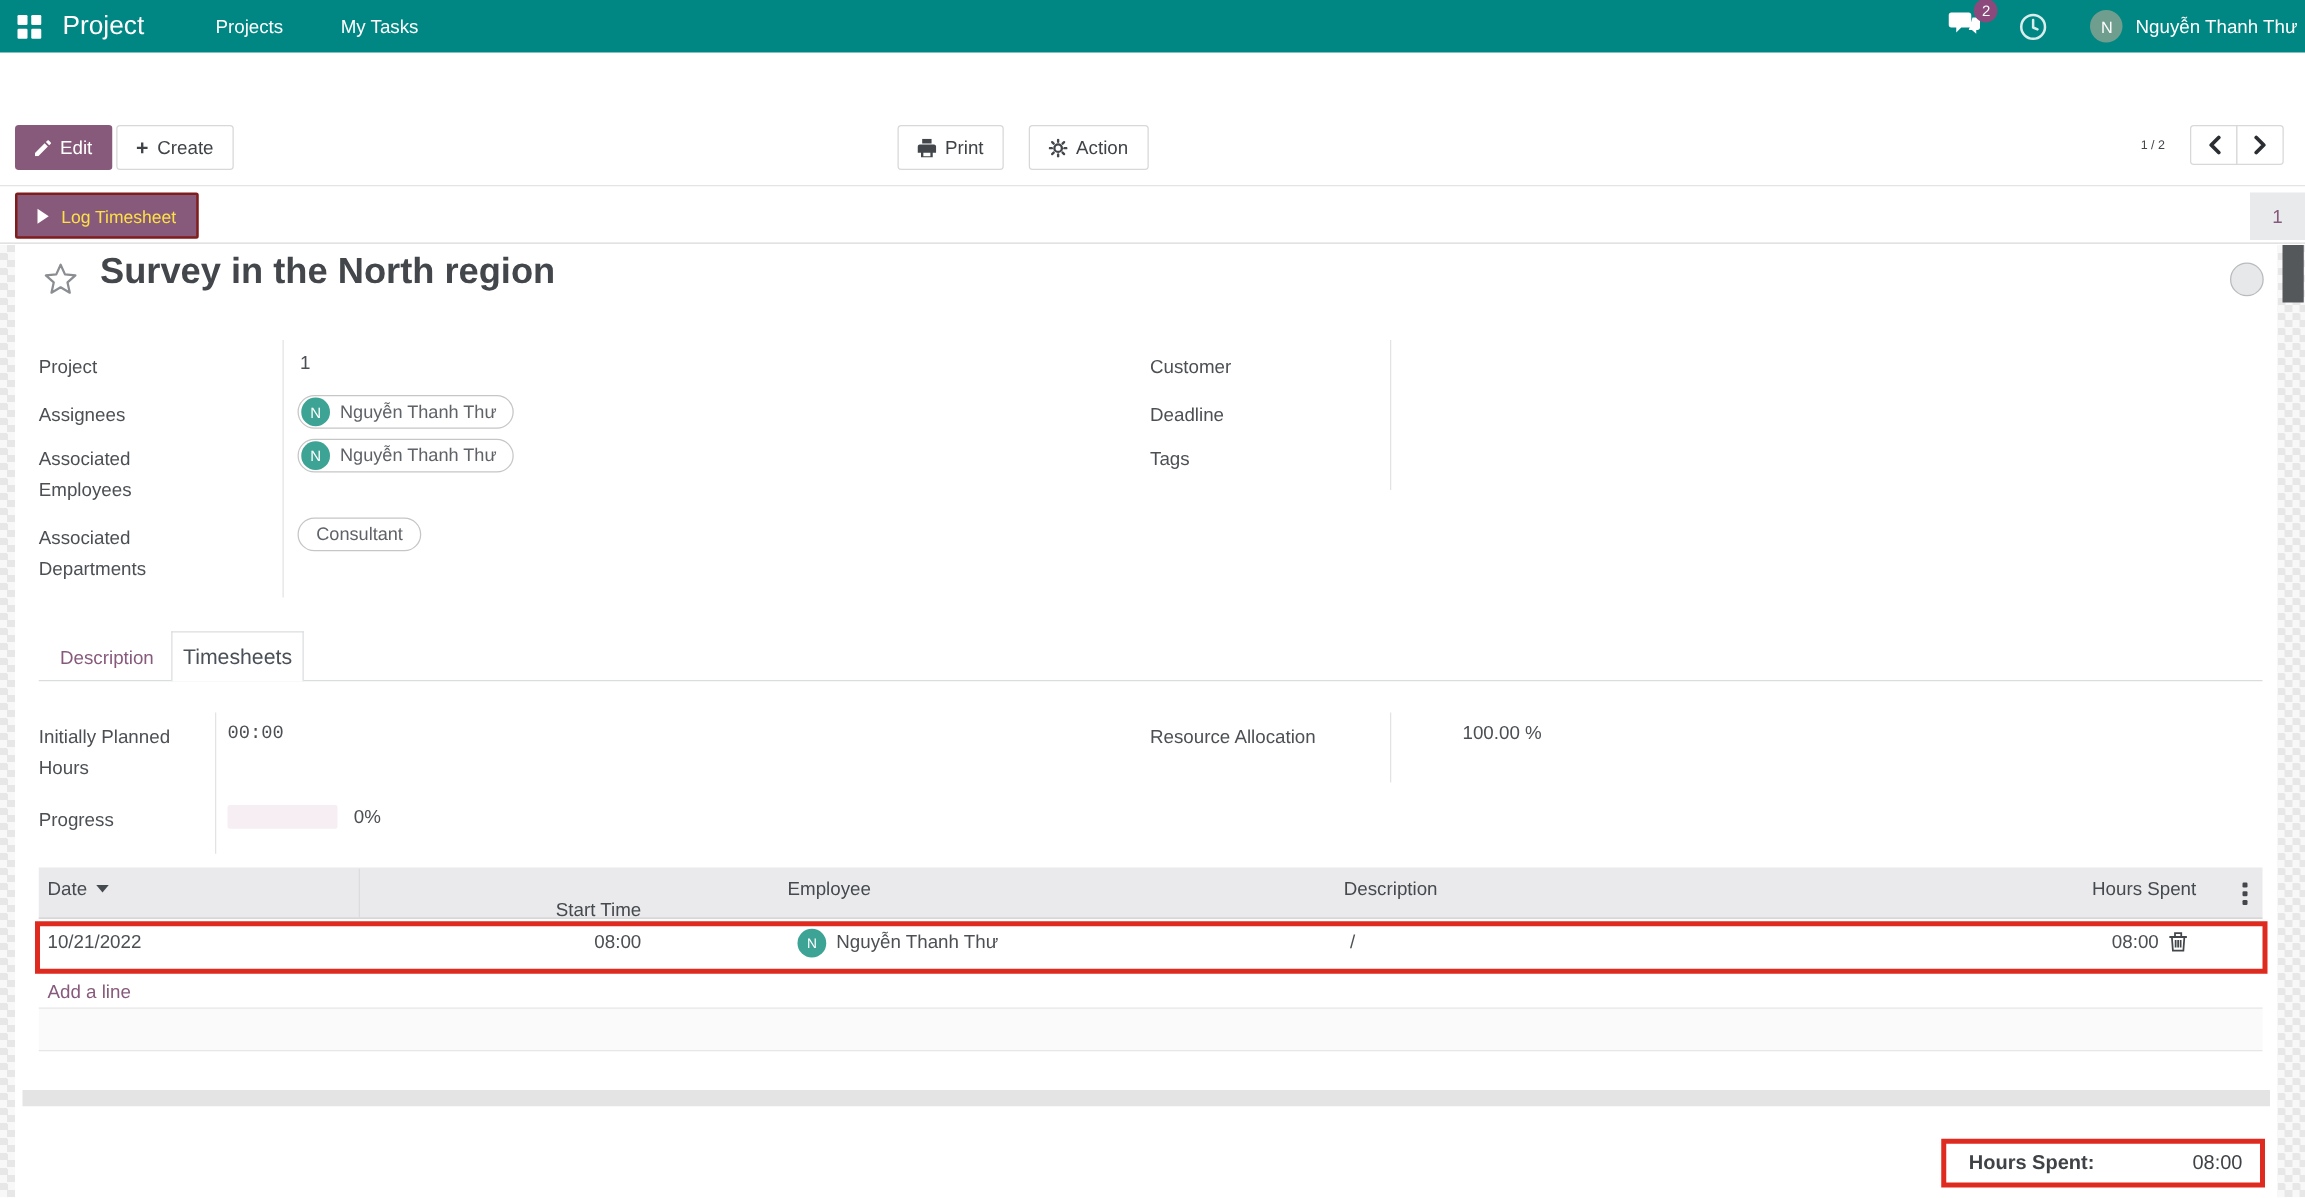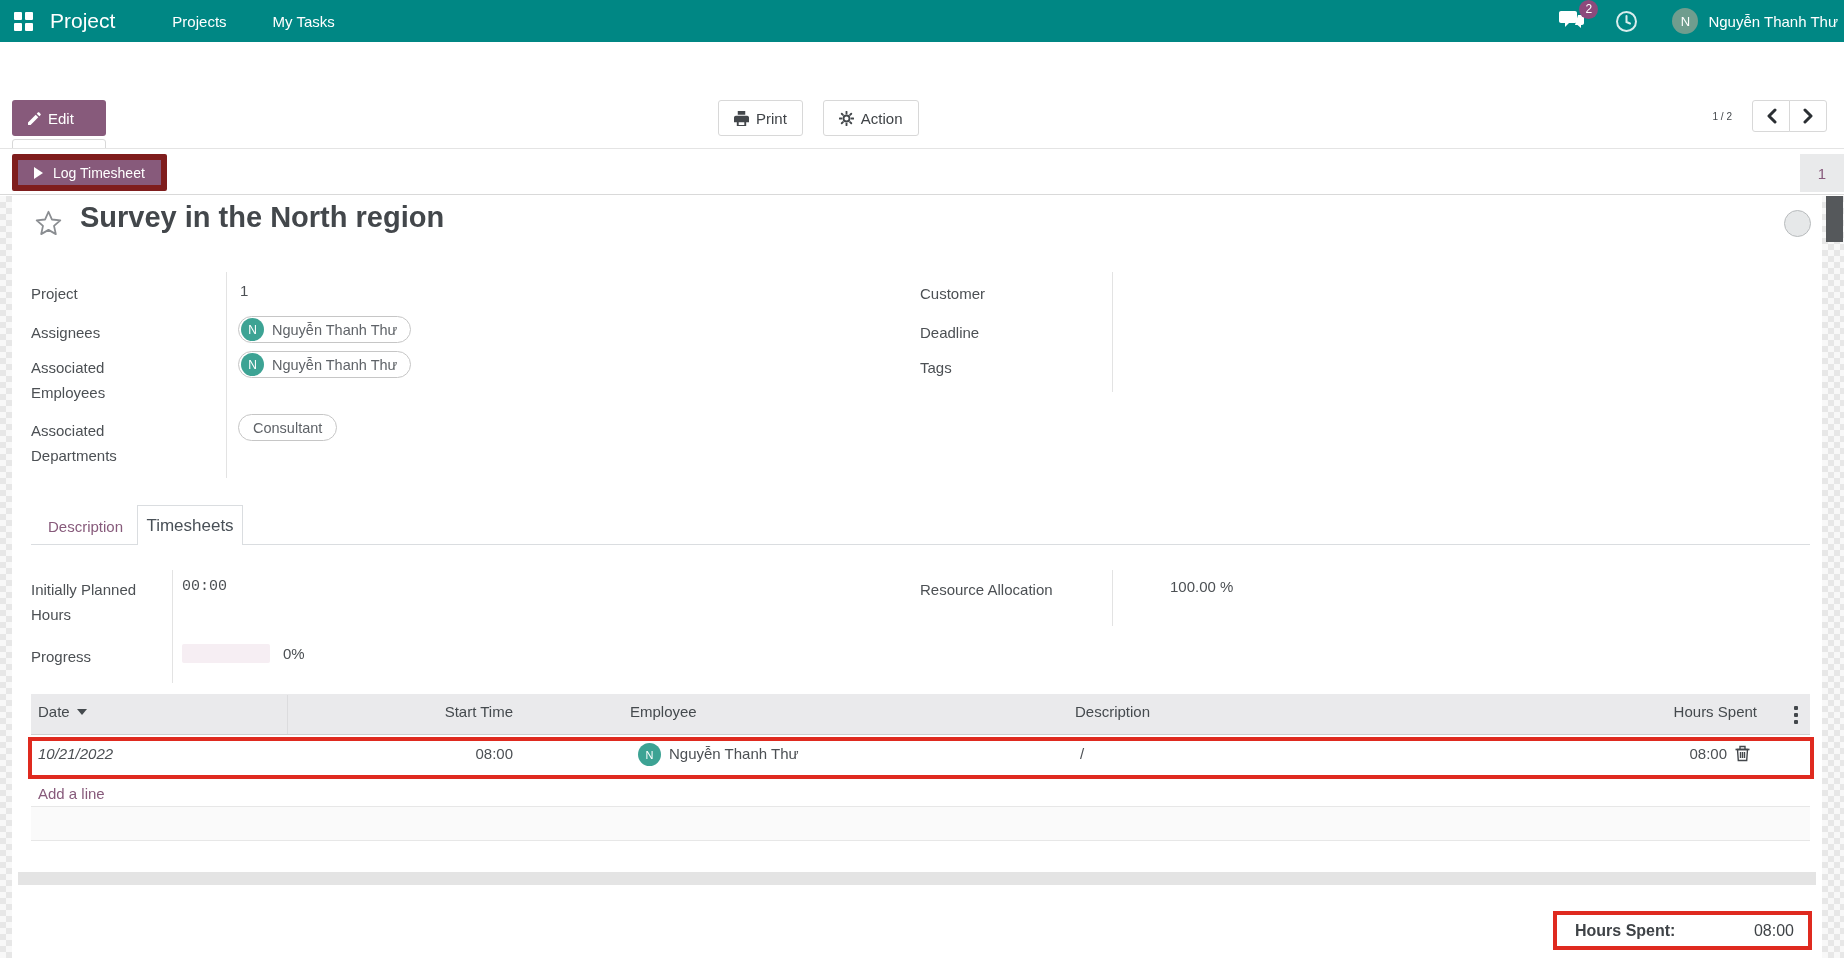--- a/index.html
+++ b/index.html
@@ -30,35 +30,35 @@
   .bc-root { color:#43474b; font-weight:500; cursor:pointer; }
   .bc-sep { color:#6b7075; margin:0 7px; }
   .bc-id { color:#43474b; cursor:pointer; }
   .bc-current { color:#b3b9bf; }
 
   
   .btn { display:inline-flex; align-items:center; gap:7px; height:36px; padding:0 15px; font-size:15px;
          border-radius:3px; cursor:pointer; border:1px solid transparent; background:#fff; color:#3f4347; }
   .btn-primary { background:#875a7b; color:#fff; }
   .btn-light { border-color:#d8d8d8; }
-  .left-btns { position:absolute; left:12px; top:100px; display:flex; gap:3px;flex-direction:column; }
+  .left-btns { position:absolute; left:12px; top:100px; display:flex; gap:3px; }
   .mid-btns { position:absolute; left:718px; top:100px; display:flex; gap:20px; }
   .pager { position:absolute; right:17px; top:100px; display:flex; align-items:center; }
   .pager-text { font-size:10px; color:#43474b; margin-right:20px; }
   .pager-btn { width:38px; height:32px; background:#fff; border:1px solid #d8d8d8; display:flex;
                align-items:center; justify-content:center; cursor:pointer; }
   .pager-btn.prev { border-radius:3px 0 0 3px; }
   .pager-btn.next { border-radius:0 3px 3px 0; margin-left:-1px; }
   .plus-glyph { font-weight:700; font-size:17px; line-height:1; }
 
   
   .statusbar { position:absolute; left:0; top:148px; width:1844px; height:47px; background:#fff;
                border-top:1px solid #e4e4e4; border-bottom:1px solid #d9d9d9; }
-  .log-btn { position:absolute; left:12px; top:5px; height:37px; background:#875a7b; border:6px solid #7f1d1d;
-             border-radius:2px; color:#ffffff; font-size:14px; display:flex; align-items:center; gap:10px;
+  .log-btn { position:absolute; left:12px; top:5px; height:37px; background:#875a7b; border:2px solid #7f1d1d;
+             border-radius:2px; color:#fde047; font-size:14px; display:flex; align-items:center; gap:10px;
              padding:0 16px; cursor:pointer; }
   .play-tri { width:0; height:0; border-top:6px solid transparent; border-bottom:6px solid transparent; border-left:9px solid #fff; }
   .stage-badge { position:absolute; left:1800px; top:5px; width:44px; height:38px; background:#e9eaeb;
                  color:#875a7b; font-size:15px; display:flex; align-items:center; justify-content:center; cursor:pointer; }
 
   
   .checker { background:conic-gradient(#e7e7e7 25%, #f8f8f8 0 50%, #e7e7e7 0 75%, #f8f8f8 0); background-size:12px 12px; }
   .edge-left { left:0; top:196px; width:12px; height:762px; }
   .edge-right { right:0; top:196px; width:22px; height:762px; }
   .scroll-thumb { right:1px; top:196px; width:17px; height:46px; background:#55585b; cursor:pointer; }
@@ -268,33 +268,33 @@
   <div class="abs fvalue" style="left:283px; top:645px;">0%</div>
 
   <div class="abs flabel" style="left:920px; top:577px;">Resource Allocation</div>
   <div class="abs fvalue" style="left:1170px; top:578px;">100.00 %</div>
 
   <div class="abs tbl-header"></div>
   <div class="abs col-sep"></div>
   <div class="th" style="left:38px;">
     <span>Date</span><span class="sort-caret"></span>
   </div>
-  <div class="th" style="right:1331px;">Start Time</div>
+  <div class="th" style="right:1331px;margin-top:17px;">Start Time</div>
   <div class="th" style="left:630px;">Employee</div>
   <div class="th" style="left:1075px;">Description</div>
   <div class="th" style="right:87px;">Hours Spent</div>
   <div class="abs kebab">
       <span></span>
       <span></span>
       <span></span>
     </div>
 
   <div class="abs row-highlight"></div>
   <div>
-    <div class="td" style="left:38px;font-style:italic;">10/21/2022</div>
+    <div class="td" style="left:38px;">10/21/2022</div>
     <div class="td" style="right:1331px;">08:00</div>
     <div class="row-avatar">N</div>
     <div class="td" style="left:669px;">Nguyễn Thanh Thư</div>
     <div class="td" style="left:1080px;">/</div>
     <div class="td" style="right:117px;">08:00</div>
     <div class="trash-btn">
       <svg width="15" height="17" viewBox="0 0 15 17">
         <g fill="none" stroke="#43474b" stroke-width="1.4">
           <path d="M2.5 4.5h10l-.8 11h-8.4l-.8-11z"></path>
           <line x1="0.5" y1="4.5" x2="14.5" y2="4.5" stroke-width="1.6"></line>

